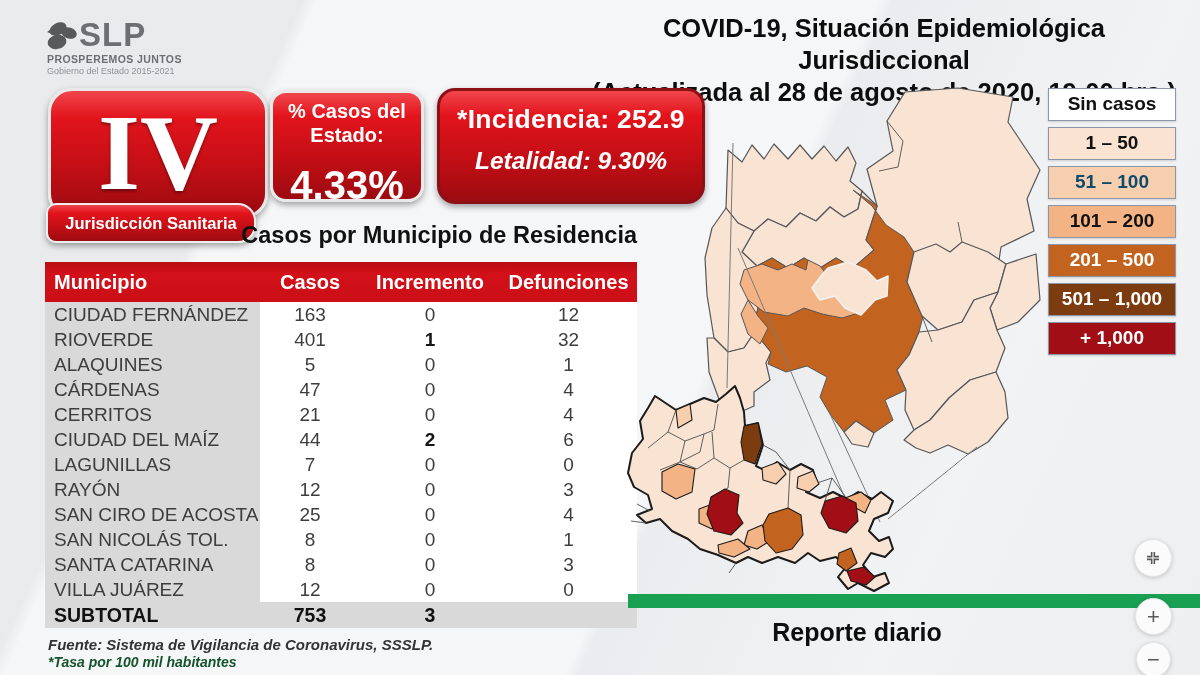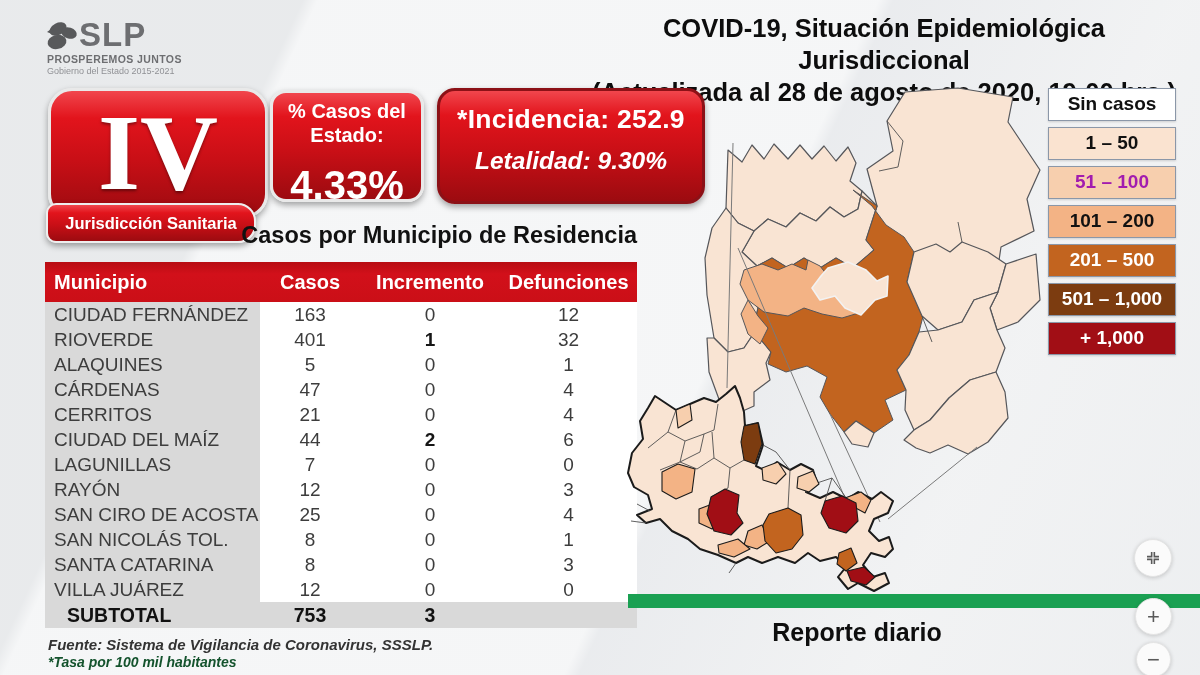--- a/index.html
+++ b/index.html
@@ -44,21 +44,21 @@
   .thead .hc{text-align:center;}
   .tbody{left:45px;top:302px;width:592px;}
   .trow{display:grid;grid-template-columns:215px 100px 140px 137px;height:25px;}
   .cell{font-size:19px;color:#3d3d3d;line-height:25px;white-space:nowrap;}
   .mcell{background:#d9d9d9;padding-left:9px;}
   .ncell{background:#ffffff;text-align:center;}
   .strong{font-weight:bold;color:#161616;}
   .subrow{left:45px;top:602px;width:592px;height:26px;background:#d9d9d9;display:grid;
           grid-template-columns:215px 100px 140px 137px;font-size:19.5px;font-weight:bold;color:#111;}
   .subrow div{line-height:26px;}
-  .subrow .s0{padding-left:22px;}
+  .subrow .s0{padding-left:9px;}
   .subrow .sc{text-align:center;}
   .fnote1{left:48px;top:636px;font-size:15px;font-weight:bold;font-style:italic;color:#333;}
   .fnote2{left:48px;top:654px;font-size:14px;font-weight:bold;font-style:italic;color:#14532d;}
   
   .legend{left:1048px;top:88px;width:140px;}
   .lg-item{width:126px;height:31px;margin-bottom:6px;border:1.5px solid #7d8globalb;border:1.5px solid #8b97a8;
            text-align:center;font-size:19px;font-weight:bold;line-height:30px;box-shadow:0 1px 2px rgba(0,0,0,.15);}
   
   .greenbar{left:628px;top:594px;width:572px;height:14px;background:#1aa052;}
   .report{left:707px;top:618px;width:300px;text-align:center;font-size:25px;font-weight:bold;color:#0e0e0e;}
@@ -270,21 +270,21 @@
     <polygon class="pR patch" points="847,571 864,567 875,577 866,585 851,581"></polygon>
     <polyline class="thinl" points="646,523 631,521"></polyline>
     <polyline class="thinl" points="650,511 637,504"></polyline>
     <polyline class="thinl" points="736,563 729,573"></polyline>
   </g>
 </svg>
 
 <div class="abs legend">
     <div class="lg-item" style="background: rgb(255, 255, 255); color: rgb(17, 17, 17);">Sin casos</div>
     <div class="lg-item" style="background: rgb(250, 227, 208); color: rgb(17, 17, 17);">1 – 50</div>
-    <div class="lg-item" style="background: rgb(247, 207, 174); color: #a21caf;">51 – 100</div>
+    <div class="lg-item" style="background: rgb(247, 207, 174); color: #0c4a6e;">51 – 100</div>
     <div class="lg-item" style="background: rgb(243, 179, 133); color: rgb(17, 17, 17);">101 – 200</div>
     <div class="lg-item" style="background: rgb(194, 100, 31); color: rgb(255, 255, 255);">201 – 500</div>
     <div class="lg-item" style="background: rgb(124, 60, 16); color: rgb(255, 255, 255);">501 – 1,000</div>
     <div class="lg-item" style="background: rgb(161, 14, 21); color: rgb(255, 255, 255);">+ 1,000</div>
   </div>
 
 <div class="abs greenbar" style="background: rgb(26, 160, 82);"></div>
 <div class="abs report">Reporte diario</div>
 
 <div class="abs ctl ctl-fit">

